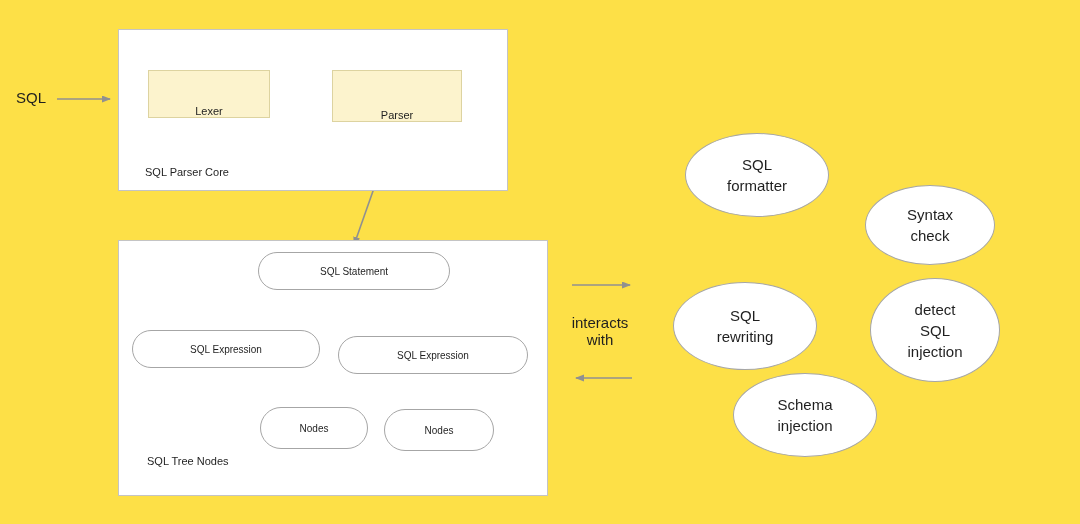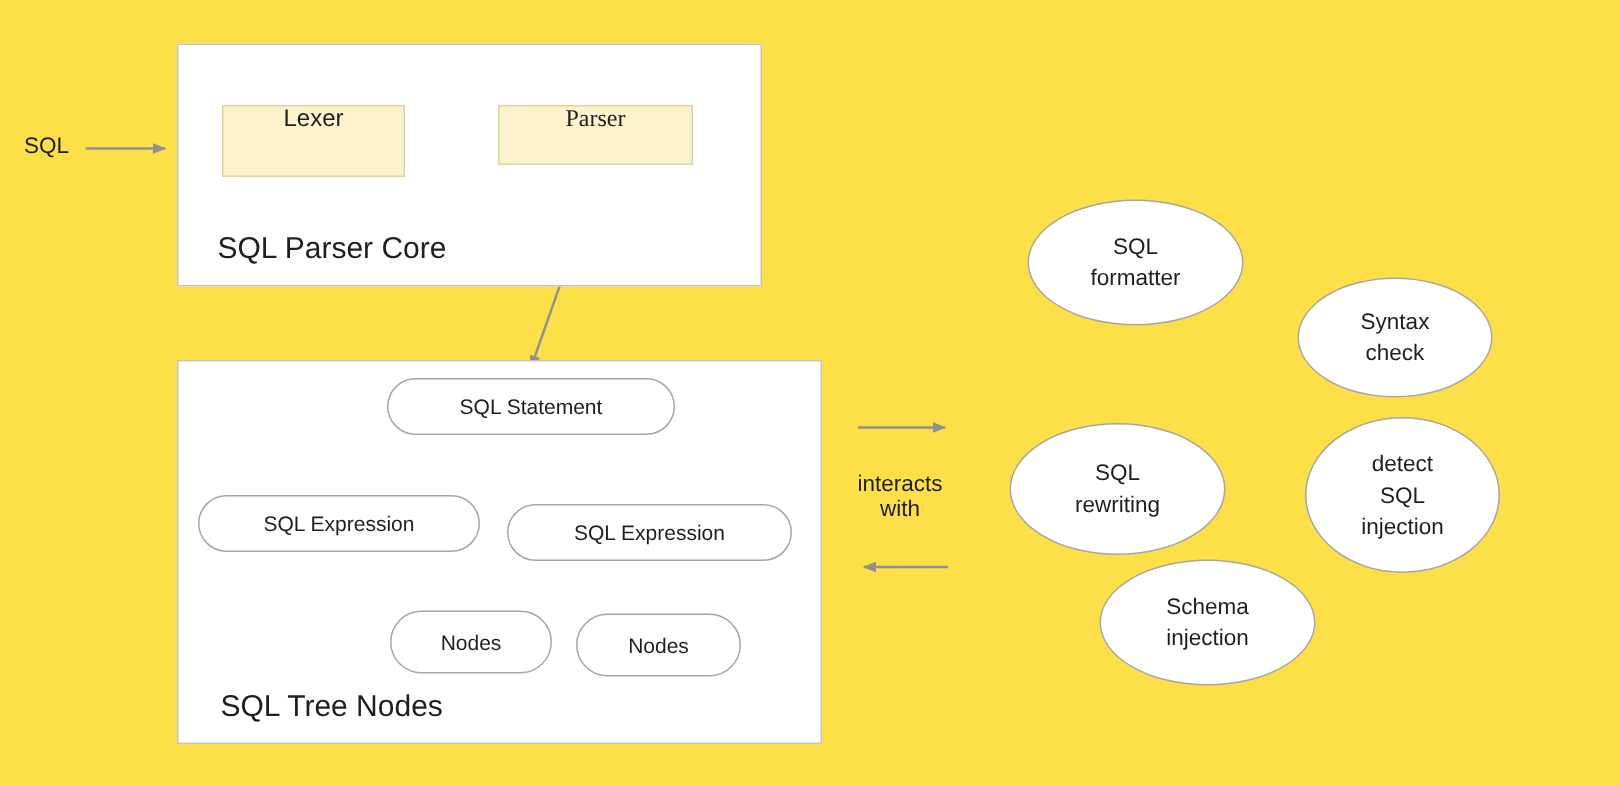--- a/index.html
+++ b/index.html
@@ -14,42 +14,42 @@
   #arrows{position:absolute;left:0;top:0;width:1080px;height:524px;pointer-events:none;}
 
   .gbox{
     position:absolute;
     border:1px solid #c4c4c4;
     background:#ffffff;
     box-sizing:border-box;
   }
   .gbox .glabel{
     position:absolute;
-    font-size:20px;
+    font-size:11px;
     color:#1f1f1f;
     white-space:nowrap;
   }
 
   .ynode{
     position:absolute;
     background:#fcf3cd;
     border:1px solid #ddd3a0;
     box-sizing:border-box;
-    display:flex;align-items:flex-start;justify-content:center;
-    font-size:16px;
+    display:flex;align-items:flex-end;justify-content:center;
+    font-size:11px;
   }
 
   .rnode{
     position:absolute;
     background:#ffffff;
     border:1px solid #a6a6a6;
     border-radius:19px;
     box-sizing:border-box;
     display:flex;align-items:center;justify-content:center;
-    font-size:14px;
+    font-size:10px;
   }
 
   .ellipse{
     position:absolute;
     background:#ffffff;
     border:1px solid #a6a6a6;
     border-radius:50%;
     box-sizing:border-box;
     display:flex;align-items:center;justify-content:center;
     text-align:center;
@@ -97,26 +97,26 @@
   </svg>
 
   <span class="floating-label" style="left:16px;top:89px;">SQL</span>
 
   <div class="gbox" style="left:118px;top:29px;width:390px;height:162px;">
     <span class="glabel" style="left:26px;bottom:12px;">SQL Parser Core</span>
   </div>
   <div class="ynode" style="left:148px;top:70px;width:122px;height:48px;">
     <span>Lexer</span>
   </div>
-  <div class="ynode" style="left:332px;top:70px;width:130px;height:40px;font-family:Liberation Serif, serif;">
+  <div class="ynode" style="left:332px;top:70px;width:130px;height:52px;">
     <span>Parser</span>
   </div>
 
   <div class="gbox" style="left:118px;top:240px;width:430px;height:256px;">
-    <span class="glabel" style="left:28px;bottom:12px;">SQL Tree Nodes</span>
+    <span class="glabel" style="left:28px;bottom:28px;">SQL Tree Nodes</span>
   </div>
   <div class="rnode" style="left:258px;top:252px;width:192px;height:38px;">
     <span>SQL Statement</span>
   </div>
   <div class="rnode" style="left:132px;top:330px;width:188px;height:38px;">
     <span>SQL Expression</span>
   </div>
   <div class="rnode" style="left:338px;top:336px;width:190px;height:38px;">
     <span>SQL Expression</span>
   </div>

